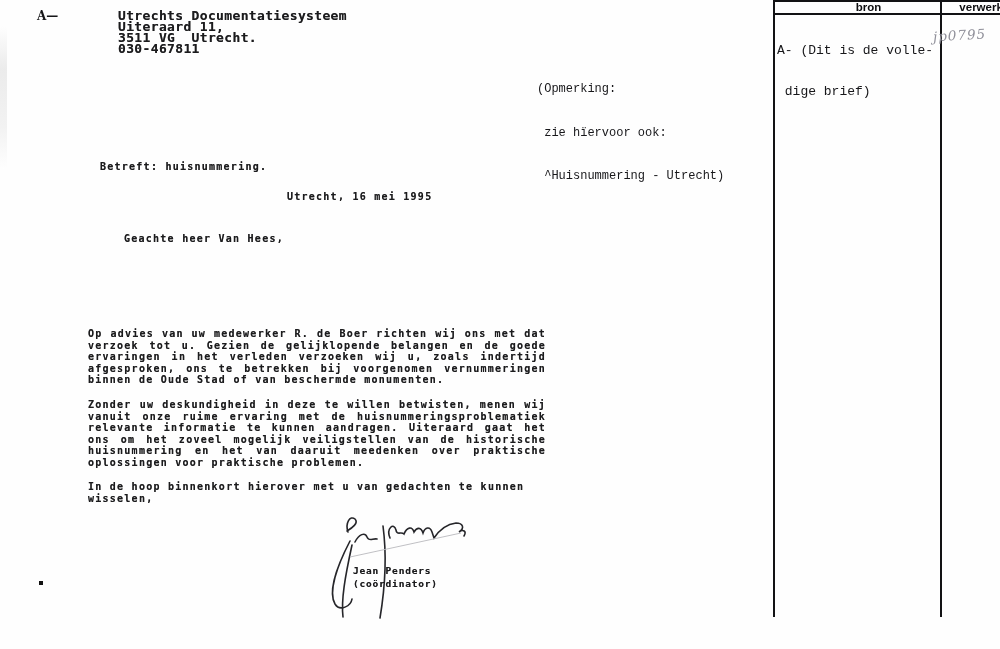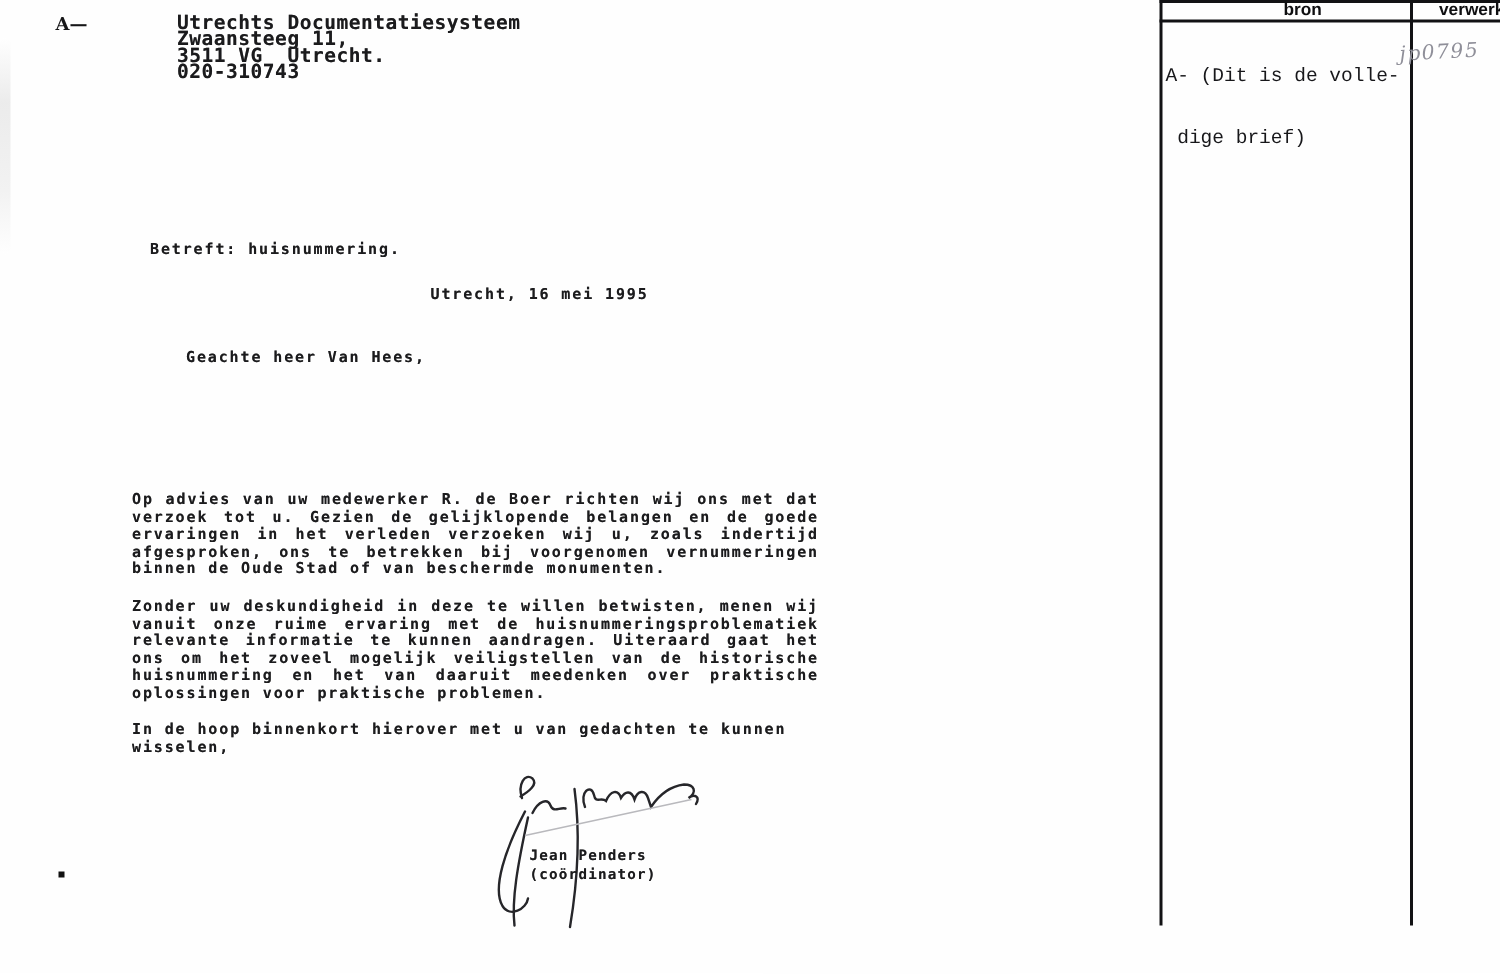--- a/index.html
+++ b/index.html
@@ -64,26 +64,31 @@
 <body>
 
 <div class="page">
 
   <div class="abs smudge"></div>
 
   <div class="abs marker">A—</div>
 
   <div class="abs typewriter sender">
     <div class="line">Utrechts Documentatiesysteem</div>
-    <div class="line">Zwaansteeg 11,</div>
+    <div class="line">Uiteraard 11,</div>
     <div class="line">3511 VG  Utrecht.</div>
-    <div class="line">020-310743</div>
+    <div class="line">030-467811</div>
   </div>
 
 
+  <div class="abs serifmono note">
+    <div class="line">(Opmerking:</div>
+    <div class="line"> zie hïervoor ook:</div>
+    <div class="line"> ^Huisnummering - Utrecht)</div>
+  </div>
 
   <div class="abs typewriter subject">Betreft: huisnummering.</div>
   <div class="abs typewriter dateline">Utrecht, 16 mei 1995</div>
   <div class="abs typewriter salutation">Geachte heer Van Hees,</div>
 
   <p class="abs typewriter para p2">Op advies van uw medewerker R. de Boer richten wij ons met dat verzoek tot u. Gezien de gelijklopende belangen en de goede ervaringen in het verleden verzoeken wij u, zoals indertijd afgesproken, ons te betrekken bij voorgenomen vernummeringen binnen de Oude Stad of van beschermde monumenten.</p>
   <p class="abs typewriter para p3">Zonder uw deskundigheid in deze te willen betwisten, menen wij vanuit onze ruime ervaring met de huisnummeringsproblematiek relevante informatie te kunnen aandragen. Uiteraard gaat het ons om het zoveel mogelijk veiligstellen van de historische huisnummering en het van daaruit meedenken over praktische oplossingen voor praktische problemen.</p>
   <p class="abs typewriter para p4">In de hoop binnenkort hierover met u van gedachten te kunnen wisselen,</p>
 
   <svg class="abs sig-svg" viewBox="318 510 160 115" xmlns="http://www.w3.org/2000/svg">

